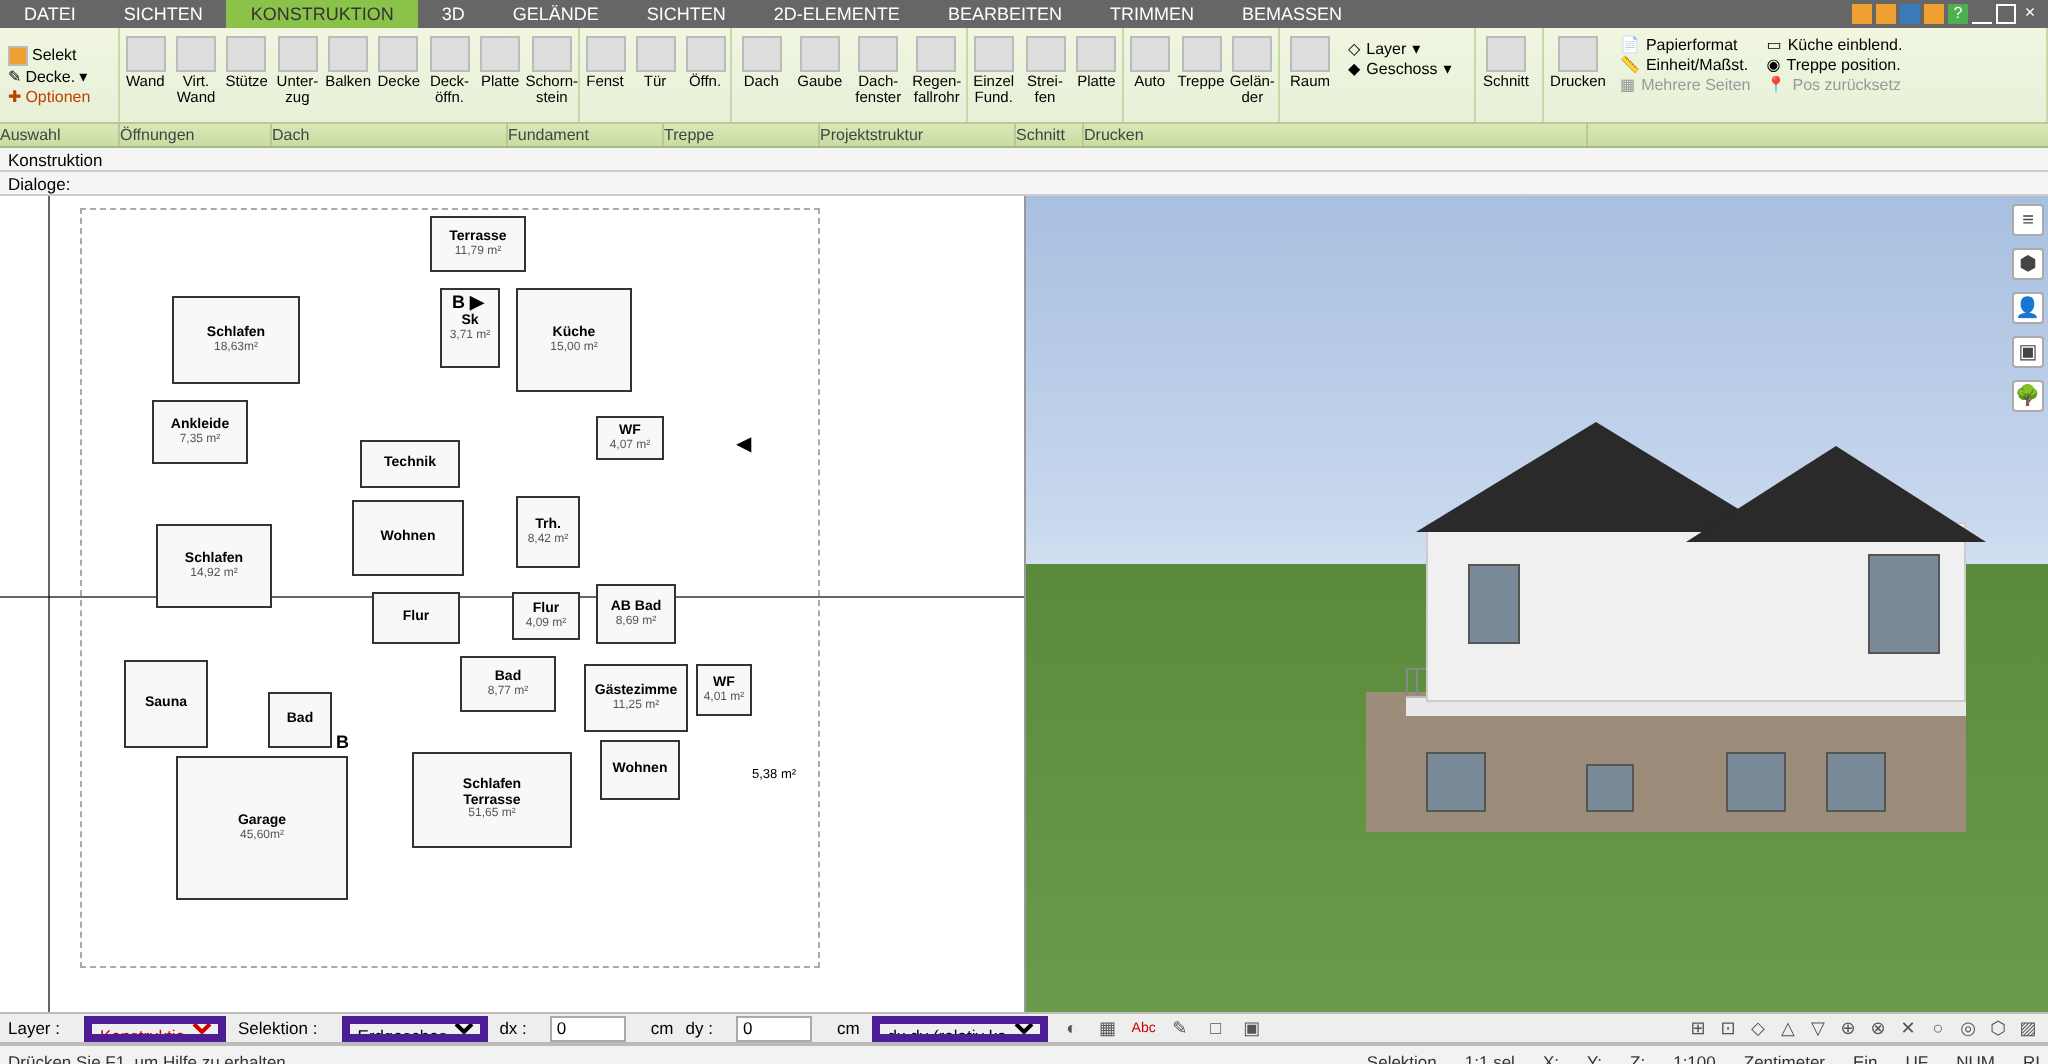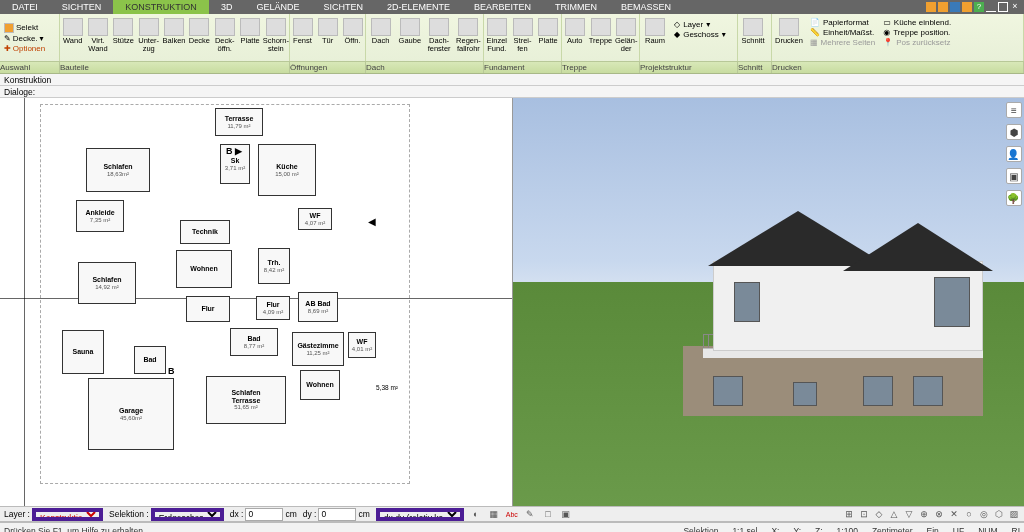--- a/index.html
+++ b/index.html
@@ -55,21 +55,21 @@
 .balcony { position: absolute; left: 190px; bottom: 148px; width: 280px; height: 10px; background: #e8e8e8; border-top: 1px solid #bbb; }
 .railing { position: absolute; left: 190px; bottom: 158px; width: 280px; height: 14px; background: repeating-linear-gradient(90deg, #888 0 1px, transparent 1px 5px); border-top: 1px solid #888; }
 .window { position: absolute; background: #7a8a99; border: 1px solid #555; }
 
 
 .side-toolbar { position: absolute; right: 2px; top: 4px; display: flex; flex-direction: column; gap: 6px; }
 .side-toolbar .side-icon { width: 16px; height: 16px; background: #fff; border: 1px solid #aaa; border-radius: 2px; font-size: 10px; display: flex; align-items: center; justify-content: center; color: #444; }
 
 
 .layer-bar { height: 16px; background: #eee; border-top: 1px solid #bbb; border-bottom: 1px solid #bbb; display: flex; align-items: center; font-size: 8.5px; gap: 6px; padding: 0 4px; }
-.layer-bar .field { display: flex; align-items: center; gap: 2px; }
+.layer-bar .field { display: flex; align-items: center; gap: 12px; }
 .layer-bar select { font-size: 8.5px; height: 13px; border: 4px solid #4c1d95; }
 .layer-bar input { font-size: 8.5px; height: 13px; width: 38px; border: 1px solid #aaa; padding: 0 2px; }
 .layer-bar .val-red { color: #c00; }
 .layer-bar .mini-icon { width: 12px; height: 12px; display: inline-flex; align-items: center; justify-content: center; color: #555; font-size: 9px; }
 
 
 .status-bar { height: 16px; background: #f2f2f2; border-top: 1px solid #bbb; display: flex; align-items: center; font-size: 8.5px; padding: 0 4px; gap: 12px; color: #333; }
 .status-bar .right-section { margin-left: auto; display: flex; gap: 14px; }
 
 .sq-orange { background: #f0a030; }
@@ -264,21 +264,20 @@
           <div>◉ <span>Treppe position.</span></div>
           <div style="color:#999">📍 <span>Pos zurücksetz</span></div>
         </div>
       </div>
     </div>
   </div>
 </div>
 
 <div class="group-labels">
   <div class="group-label" style="width:60px">Auswahl</div>
-  <div class="group-label" style="width:230px">Bauteile</div>
   <div class="group-label" style="width:76px">Öffnungen</div>
   <div class="group-label" style="width:118px">Dach</div>
   <div class="group-label" style="width:78px">Fundament</div>
   <div class="group-label" style="width:78px">Treppe</div>
   <div class="group-label" style="width:98px">Projektstruktur</div>
   <div class="group-label" style="width:34px">Schnitt</div>
   <div class="group-label" style="width:252px">Drucken</div>
 </div>
 
 <div class="context-bar">Konstruktion</div>

